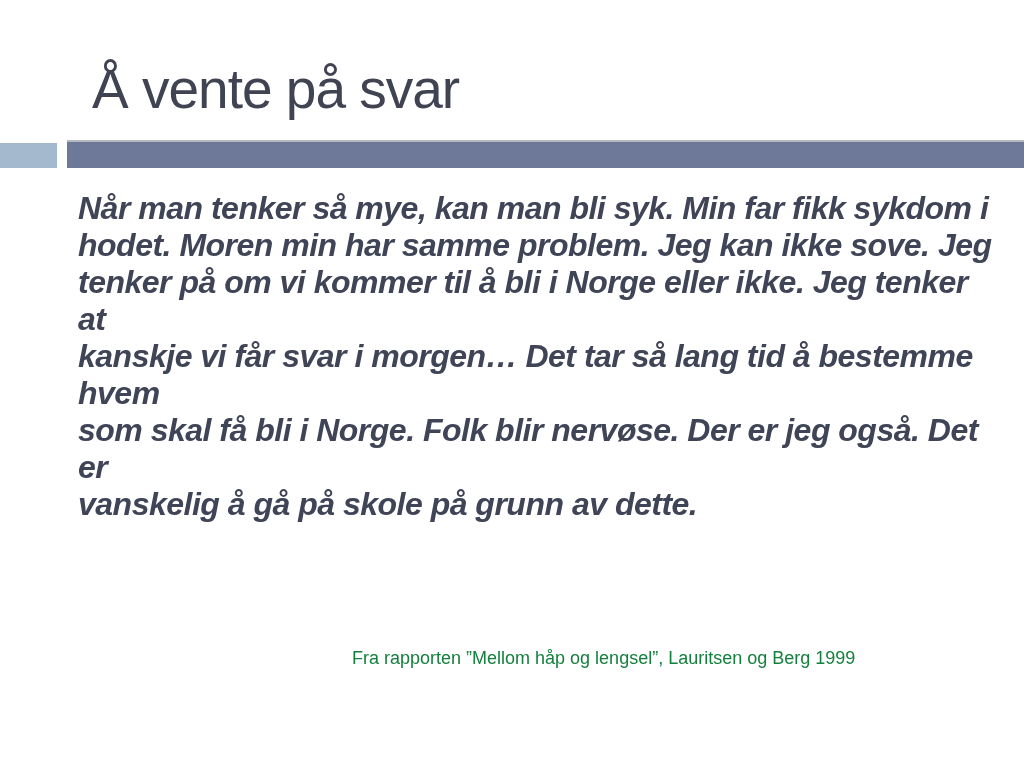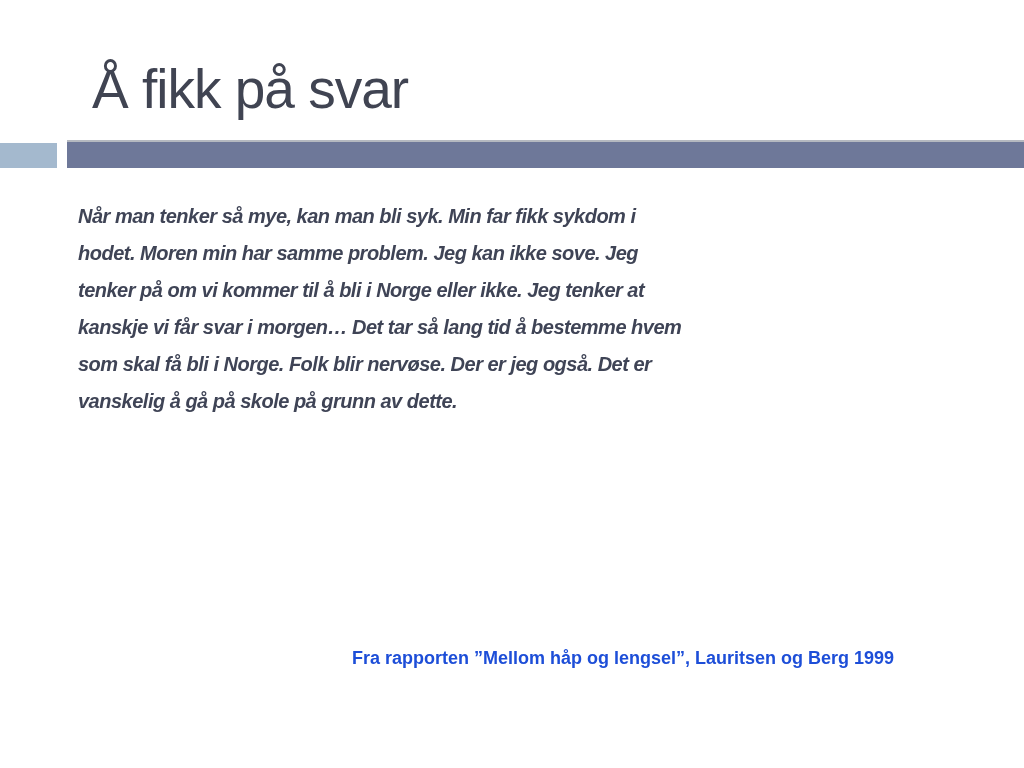--- a/index.html
+++ b/index.html
@@ -37,47 +37,46 @@
     top: 140px;
     width: 957px;
     height: 28px;
     background: #6e7899;
     border-top: 2px solid #b5b9c0;
   }
   .body-para {
     position: absolute;
     left: 78px;
     width: 920px;
-    font-size: 20px;
+    font-size: 32px;
     font-style: italic;
     font-weight: 600;
     letter-spacing: -0.5px;
     line-height: 37px;
     color: #3f4456;
     white-space: pre-line;
-    margin-top: 8px;
   }
   .para1 { top: 190px; }
   .para2 { top: 470px; }
   .citation {
     position: absolute;
     left: 352px;
     top: 648px;
     font-size: 18px;
-    font-weight: 700;
-    color: #1d4ed8;
+    font-weight: 400;
+    color: #15803d;
     white-space: nowrap;
     text-align: center;
   }
 </style>
 </head>
 <body>
 
 <div class="slide">
-  <h1 class="title">Å fikk på svar</h1>
+  <h1 class="title">Å vente på svar</h1>
 
   <div class="accent-square"></div>
 
   <div class="accent-bar"></div>
 
   <p class="body-para para1">Når man tenker så mye, kan man bli syk. Min far fikk sykdom i
 hodet. Moren min har samme problem. Jeg kan ikke sove. Jeg
 tenker på om vi kommer til å bli i Norge eller ikke. Jeg tenker at
 kanskje vi får svar i morgen… Det tar så lang tid å bestemme hvem
 som skal få bli i Norge. Folk blir nervøse. Der er jeg også. Det er

